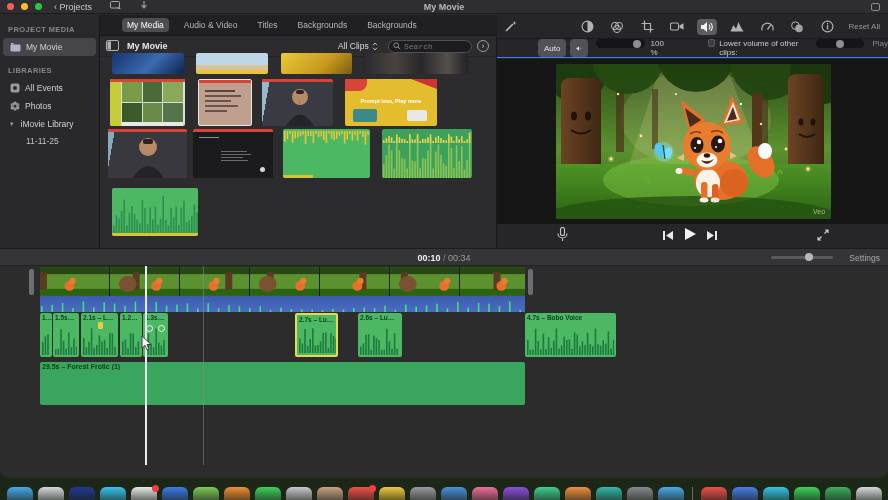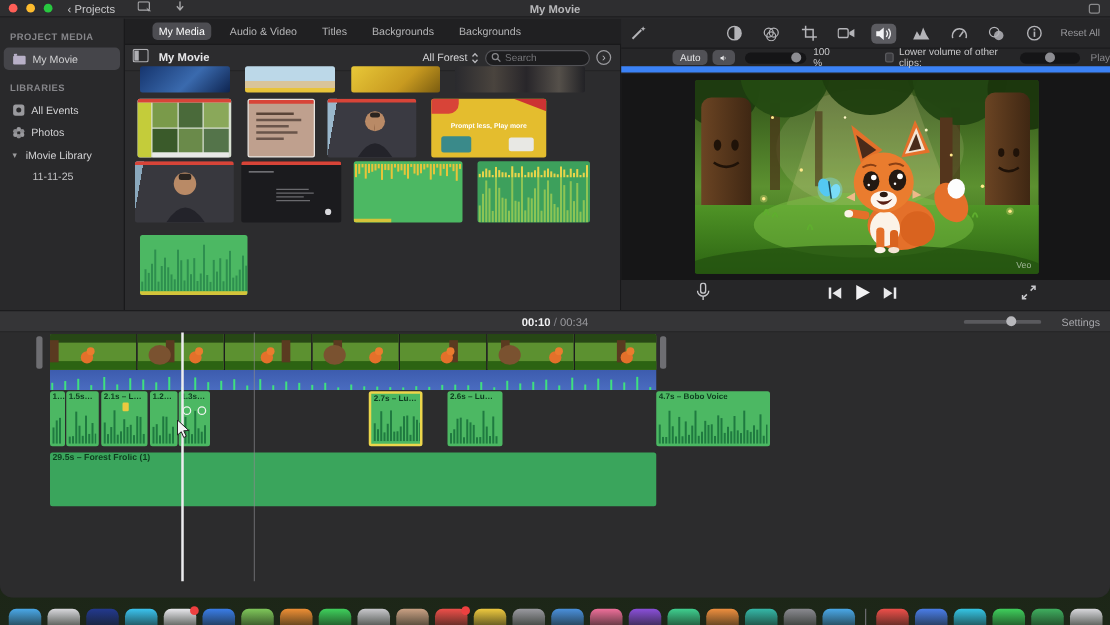--- a/index.html
+++ b/index.html
@@ -48,21 +48,21 @@
   #browser-header { position:relative; height:21px; border-bottom:1px solid #242426;
                     display:flex; align-items:center; }
   .panel-toggle { margin-left:6px; }
   .browser-title { color:#e8e8ea; font-size:9px; font-weight:bold; margin-left:8px; }
   .filter-popup { position:absolute; left:238px; display:flex; align-items:center; gap:3px;
                   color:#d8d8da; font-size:8.5px; }
   .search-box { position:absolute; left:288px; width:84px; height:13px;
                 background:#1d1d1f; border:1px solid #515155; border-radius:7px;
                 display:flex; align-items:center; padding:0 4px; gap:3px; }
   .search-box input { background:transparent; border:none; outline:none; color:#cfcfd1;
-                      font-size:8px; width:60px; font-family:Liberation Sans, sans-serif; }
+                      font-size:8px; width:60px; font-family:Liberation Mono, monospace; }
   .search-box input::placeholder { color:#76767a; }
   .circ-arrow { position:absolute; left:377px; width:12px; height:12px; border:1px solid #9a9a9e;
                 border-radius:50%; color:#b8b8bc; font-size:9px; line-height:10px;
                 text-align:center; }
   .thumb { position:absolute; border-radius:2px; overflow:hidden; }
   .red-top::before { content:""; position:absolute; left:0; top:0; right:0; height:3px;
                      background:#d84438; z-index:3; }
   .grid-cells { position:absolute; inset:3px 2px 4px 12px; display:grid;
                 grid-template-columns:1fr 1fr 1fr; grid-template-rows:1fr 1fr; gap:1px; }
   .promo-text { position:absolute; left:0; right:0; top:40%; text-align:center;
@@ -71,22 +71,22 @@
   
   #rightpanel { position:absolute; left:497px; top:15px; width:391px; height:233px;
                 background:#262628; }
   #adjustbar { position:relative; height:24px; border-bottom:1px solid #1b1b1d;
                display:flex; align-items:center; }
   .adj-group { position:absolute; left:80px; display:flex; gap:10px; align-items:center; }
   .adj-icon { width:20px; height:16px; display:flex; align-items:center; justify-content:center;
               border-radius:4px; }
   .adj-icon.selected { background:#5c5c61; }
   .reset-all { position:absolute; right:8px; color:#98989c; font-size:8px; }
-  #volrow { position:relative; height:19px; border-bottom:5px solid #3b82f6;
-            display:flex; align-items:center; }
+  #volrow { position:relative; height:19px; border-bottom:1px solid #3b82f6;
+            display:flex; }
   .pill-btn { background:#515156; color:#e4e4e6; font-size:8px; border-radius:4px;
               padding:1.5px 6px; display:flex; align-items:center; justify-content:center; }
   .slider { position:relative; background:#151517; border-radius:6px; height:9px; }
   .knob { position:absolute; top:0.5px; width:8px; height:8px; background:#8d8d92;
           border-radius:50%; }
   .vol-label { color:#c8c8ca; font-size:8px; }
   .checkbox { width:8px; height:8px; background:#3c3c40; border:1px solid #5a5a5e;
               border-radius:2px; }
   #preview { position:absolute; left:0; top:44px; width:391px; height:165px; background:#161617; }
   #preview svg.scene { position:absolute; left:59px; top:5px; border-radius:2px; }
@@ -215,21 +215,21 @@
   <div id="browser">
     <div id="browser-header">
       <span class="panel-toggle">
         <svg width="13" height="11" viewBox="0 0 13 11">
               <rect x="0.5" y="0.5" width="12" height="10" rx="1.5" fill="none" stroke="#b0b0b4"></rect>
               <rect x="1.5" y="1.5" width="3.5" height="8" fill="#b0b0b4"></rect>
             </svg>
       </span>
       <span class="browser-title">My Movie</span>
       <span class="filter-popup">
-        <span>All Forest</span>
+        <span>All Clips</span>
         <svg width="6" height="9" viewBox="0 0 6 9">
               <path d="M1 3.2 L3 1 L5 3.2 M1 5.8 L3 8 L5 5.8" stroke="#b8b8bc" fill="none" stroke-width="1"></path>
             </svg>
       </span>
       <span class="search-box">
         <svg width="8" height="8" viewBox="0 0 8 8">
               <circle cx="3.2" cy="3.2" r="2.4" fill="none" stroke="#8a8a8e" stroke-width="1"></circle>
               <line x1="5" y1="5" x2="7.3" y2="7.3" stroke="#8a8a8e" stroke-width="1"></line>
             </svg>
         <input type="text" placeholder="Search" style="">

